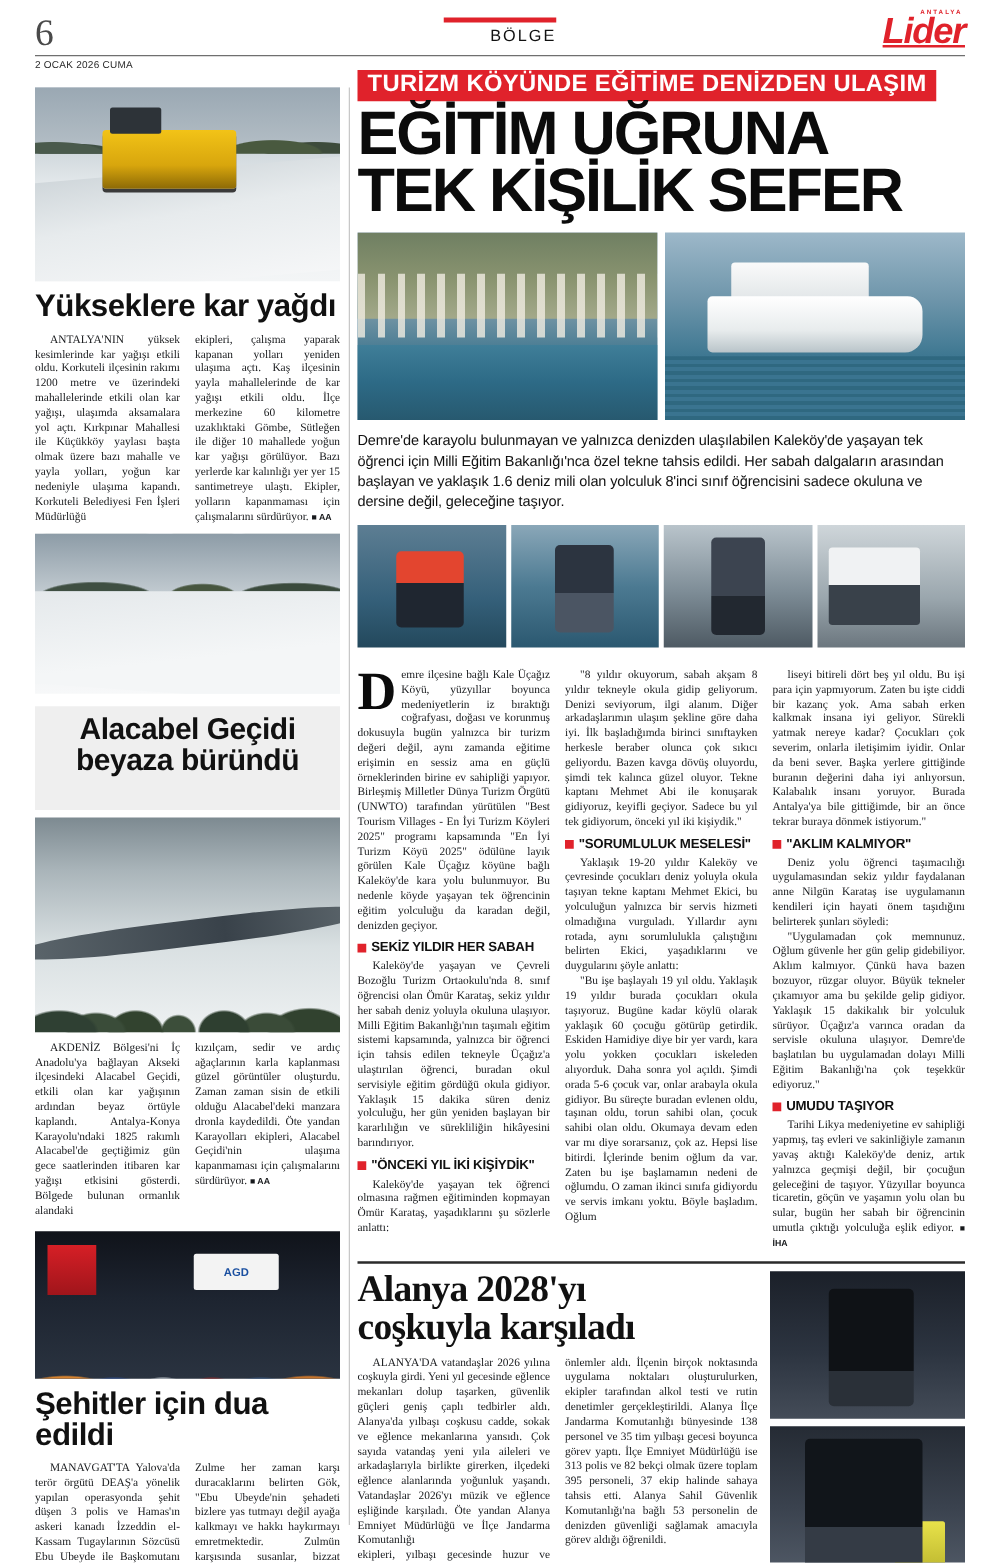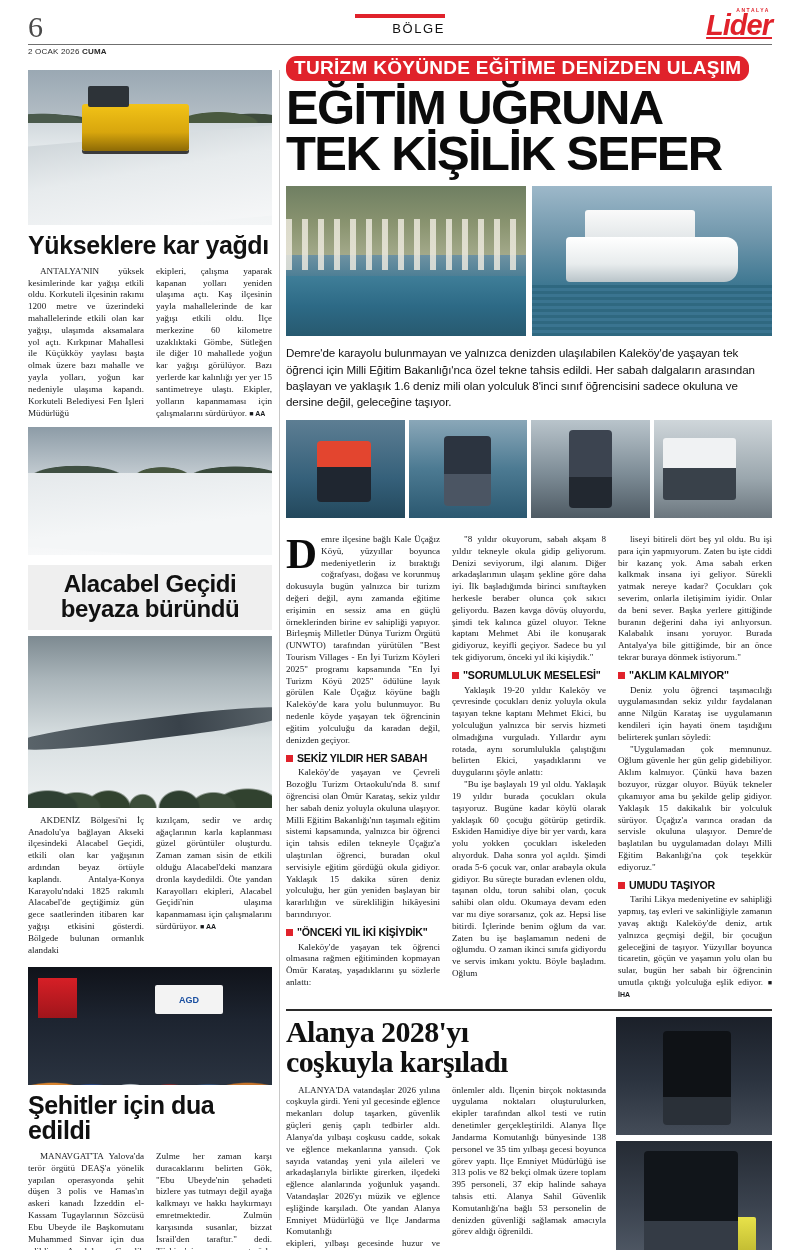--- a/index.html
+++ b/index.html
@@ -23,21 +23,21 @@
   }
   .masthead-rule {
     position: absolute; left: 28px; top: 44px; width: 744px;
     height: 1px; background: #6f6f6f;
   }
   .date-line {
     position: absolute; left: 28px; top: 47px;
     font-family: "Liberation Sans", sans-serif;
     font-size: 8px; letter-spacing: .2px; color: #2a2a2a;
   }
-  .date-line b { font-weight: 700; }
+  .date-line b { font-weight: 400; }
   .section-wrap {
     position: absolute; left: 50%; transform: translateX(-50%); top: 14px;
     text-align: right;
   }
   .section-bar { width: 90px; height: 4px; background: #e0222b; margin: 0 auto 3px; }
   .section-name {
     font-family: "Liberation Sans", sans-serif;
     font-size: 13px; letter-spacing: 1.6px; color: #111; font-weight: 400;
   }
   .brand { position: absolute; right: 28px; top: 8px; text-align: right; }
@@ -214,29 +214,29 @@
   
   h2.hl-serif {
     font-family: "Liberation Sans", sans-serif;
     font-weight: 700; color:#111; margin: 8px 0 7px;
     line-height: 1.03; letter-spacing: -.4px;
   }
   .hl-1 { font-size: 25px; }
   .hl-2 { font-size: 24px; text-align:center; }
 
   .hl-band {
-    background:#efefef; padding:7px 6px 8px; margin-top:6px;
+    background:#efefef; padding:7px 6px 26px; margin-top:6px;
   }
 
   .kicker {
     display:inline-block;
     background:#e0222b; color:#fff;
     font-family:"Liberation Sans", sans-serif; font-weight:700;
     font-size:19px; letter-spacing:.3px;
-    padding: 2px 8px 3px; line-height:1.05;border-radius:11px;
+    padding: 2px 8px 3px; line-height:1.05;
   }
   .mega {
     font-family:"Liberation Sans", sans-serif;
     font-weight:700; color:#0b0b0b;
     font-size:49px; line-height:.93; letter-spacing:-1.6px;
     margin: 4px 0 0;
   }
   .mega .l2 { display:block; }
 
   .lead {

